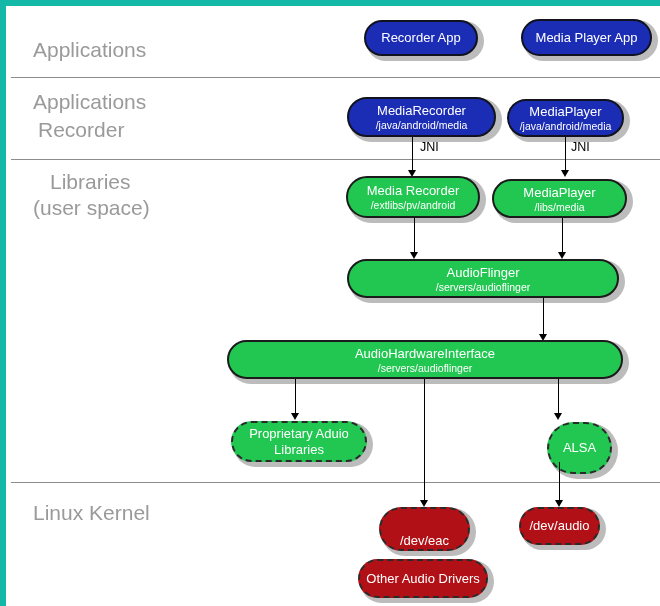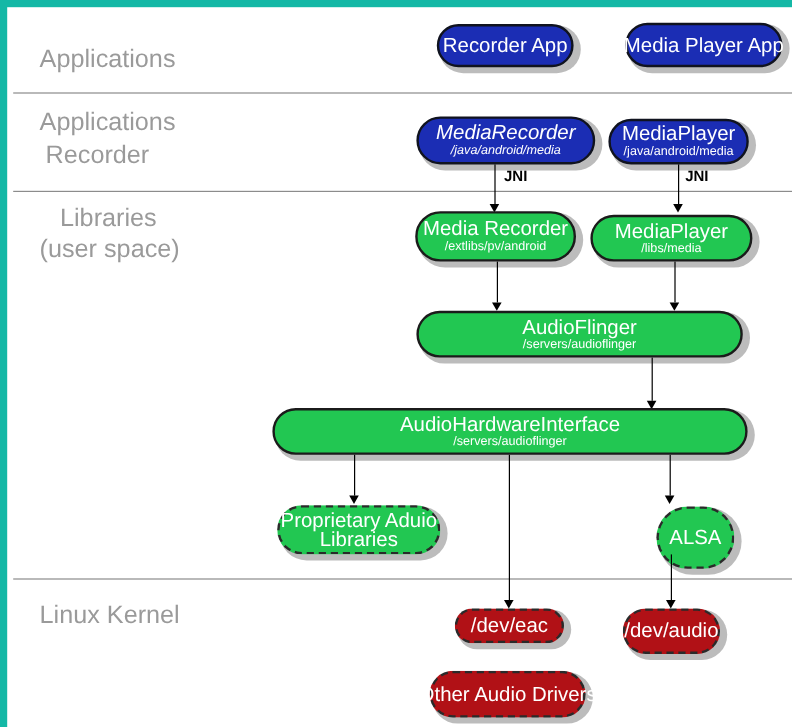--- a/index.html
+++ b/index.html
@@ -19,27 +19,27 @@
     color:var(--pill-text,#fff);text-align:center;
     border-radius:999px;
     box-shadow:4px 3px 0 2px var(--shadow-gray,#bcbcbc);
     box-sizing:border-box;
     white-space:nowrap;
   }
   .pill.blue{background:var(--app-blue,#1b2db4);border:2px solid #10131f;}
   .pill.green{background:var(--lib-green,#22c752);border:2px solid #1b1b1b;}
   .pill.green-dashed{background:var(--lib-green,#22c752);border:2px dashed #2a2a2a;}
   .pill.red-dashed{background:var(--kernel-red,#b11116);border:2px dashed #2a2a2a;}
-  .pill .t{font-size:17px;line-height:16px;}
+  .pill .t{font-size:13px;line-height:16px;}
   .pill .s{font-size:10.5px;line-height:12px;}
   .vline{position:absolute;width:1px;background:var(--arrow-black,#000);}
   .ahead{position:absolute;width:0;height:0;
     border-left:4px solid transparent;border-right:4px solid transparent;
     border-top:7px solid var(--arrow-black,#000);}
-  .jni{position:absolute;font-size:12.5px;font-weight:700;color:#000;}
+  .jni{position:absolute;font-size:12.5px;font-weight:400;color:#000;}
 </style>
 </head>
 <body>
 
 <div class="canvas">
 
   <div class="divider" style="top:71px;"></div>
   <div class="divider" style="top:153px;"></div>
   <div class="divider" style="top:476px;"></div>
 
@@ -50,21 +50,21 @@
   <div class="seclabel" style="left:27px;top:190px;">(user space)</div>
   <div class="seclabel" style="left:27px;top:495px;">Linux Kernel</div>
 
   <div class="pill blue" style="left:358px;top:14px;width:114px;height:36px;">
     <span class="t">Recorder App</span>
   </div>
   <div class="pill blue" style="left:515px;top:13px;width:131px;height:37px;">
     <span class="t">Media Player App</span>
   </div>
 
-  <div class="pill blue" style="left:341px;top:91px;width:149px;height:40px;font-style:italic;">
+  <div class="pill blue" style="left:341px;top:91px;width:149px;height:40px;">
     <span class="t">MediaRecorder</span>
     <span class="s">/java/android/media</span>
   </div>
   <div class="pill blue" style="left:501px;top:93px;width:117px;height:38px;">
     <span class="t">MediaPlayer</span>
     <span class="s">/java/android/media</span>
   </div>
 
   <div class="vline" style="left:406px;top:131px;height:33px;"></div>
   <div class="ahead" style="left:402px;top:164px;"></div>
@@ -112,21 +112,21 @@
     <span class="t">Proprietary Aduio</span>
     <span class="t">Libraries</span>
   </div>
   <div class="pill green-dashed" style="left:541px;top:416px;width:65px;height:52px;">
     <span class="t">ALSA</span>
   </div>
 
   <div class="vline" style="left:553px;top:456px;height:38px;"></div>
   <div class="ahead" style="left:549px;top:494px;"></div>
 
-  <div class="pill red-dashed" style="left:373px;top:501px;width:91px;height:29px;">
+  <div class="pill red-dashed" style="left:373px;top:501px;width:91px;height:44px;justify-content:flex-end;">
     <span class="t">/dev/eac</span>
   </div>
   <div class="pill red-dashed" style="left:513px;top:501px;width:81px;height:38px;">
     <span class="t">/dev/audio</span>
   </div>
   <div class="pill red-dashed" style="left:352px;top:553px;width:130px;height:39px;">
     <span class="t">Other Audio Drivers</span>
   </div>
 
 </div>

